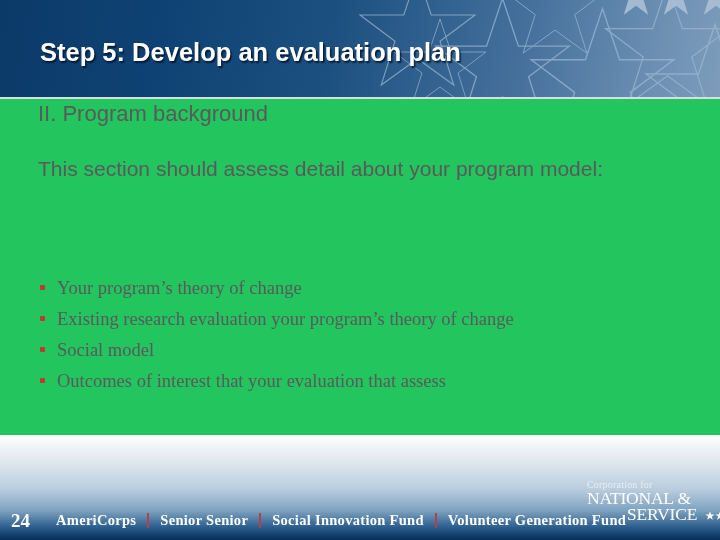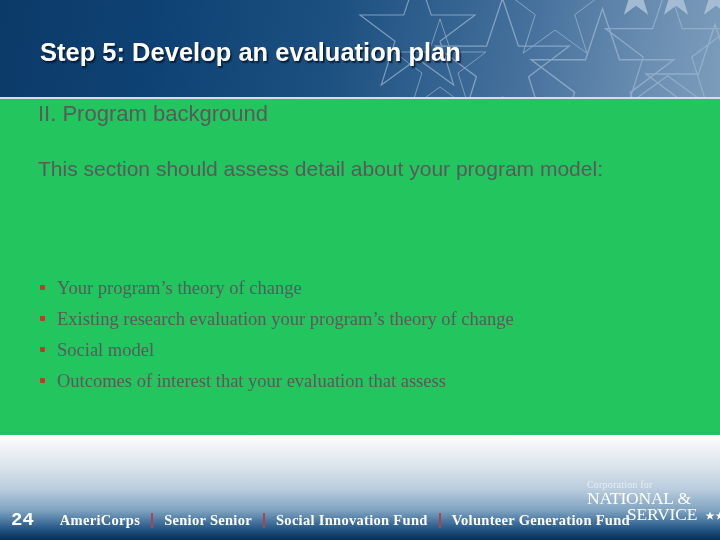--- a/index.html
+++ b/index.html
@@ -155,21 +155,21 @@
     width: 720px;
     height: 30px;
     display: flex;
     align-items: center;
   }
   .page-num {
     margin-left: 11px;
     font-size: 19px;
     font-weight: bold;
     color: #ffffff;
-    font-family: Liberation Mono, monospace;
+    font-family: Liberation Serif, serif;
     line-height: 1;
   }
   .brand-list {
     display: flex;
     align-items: center;
     margin-left: 26px;
   }
   .brand {
     font-family: "Liberation Serif", serif;
     font-weight: bold;

